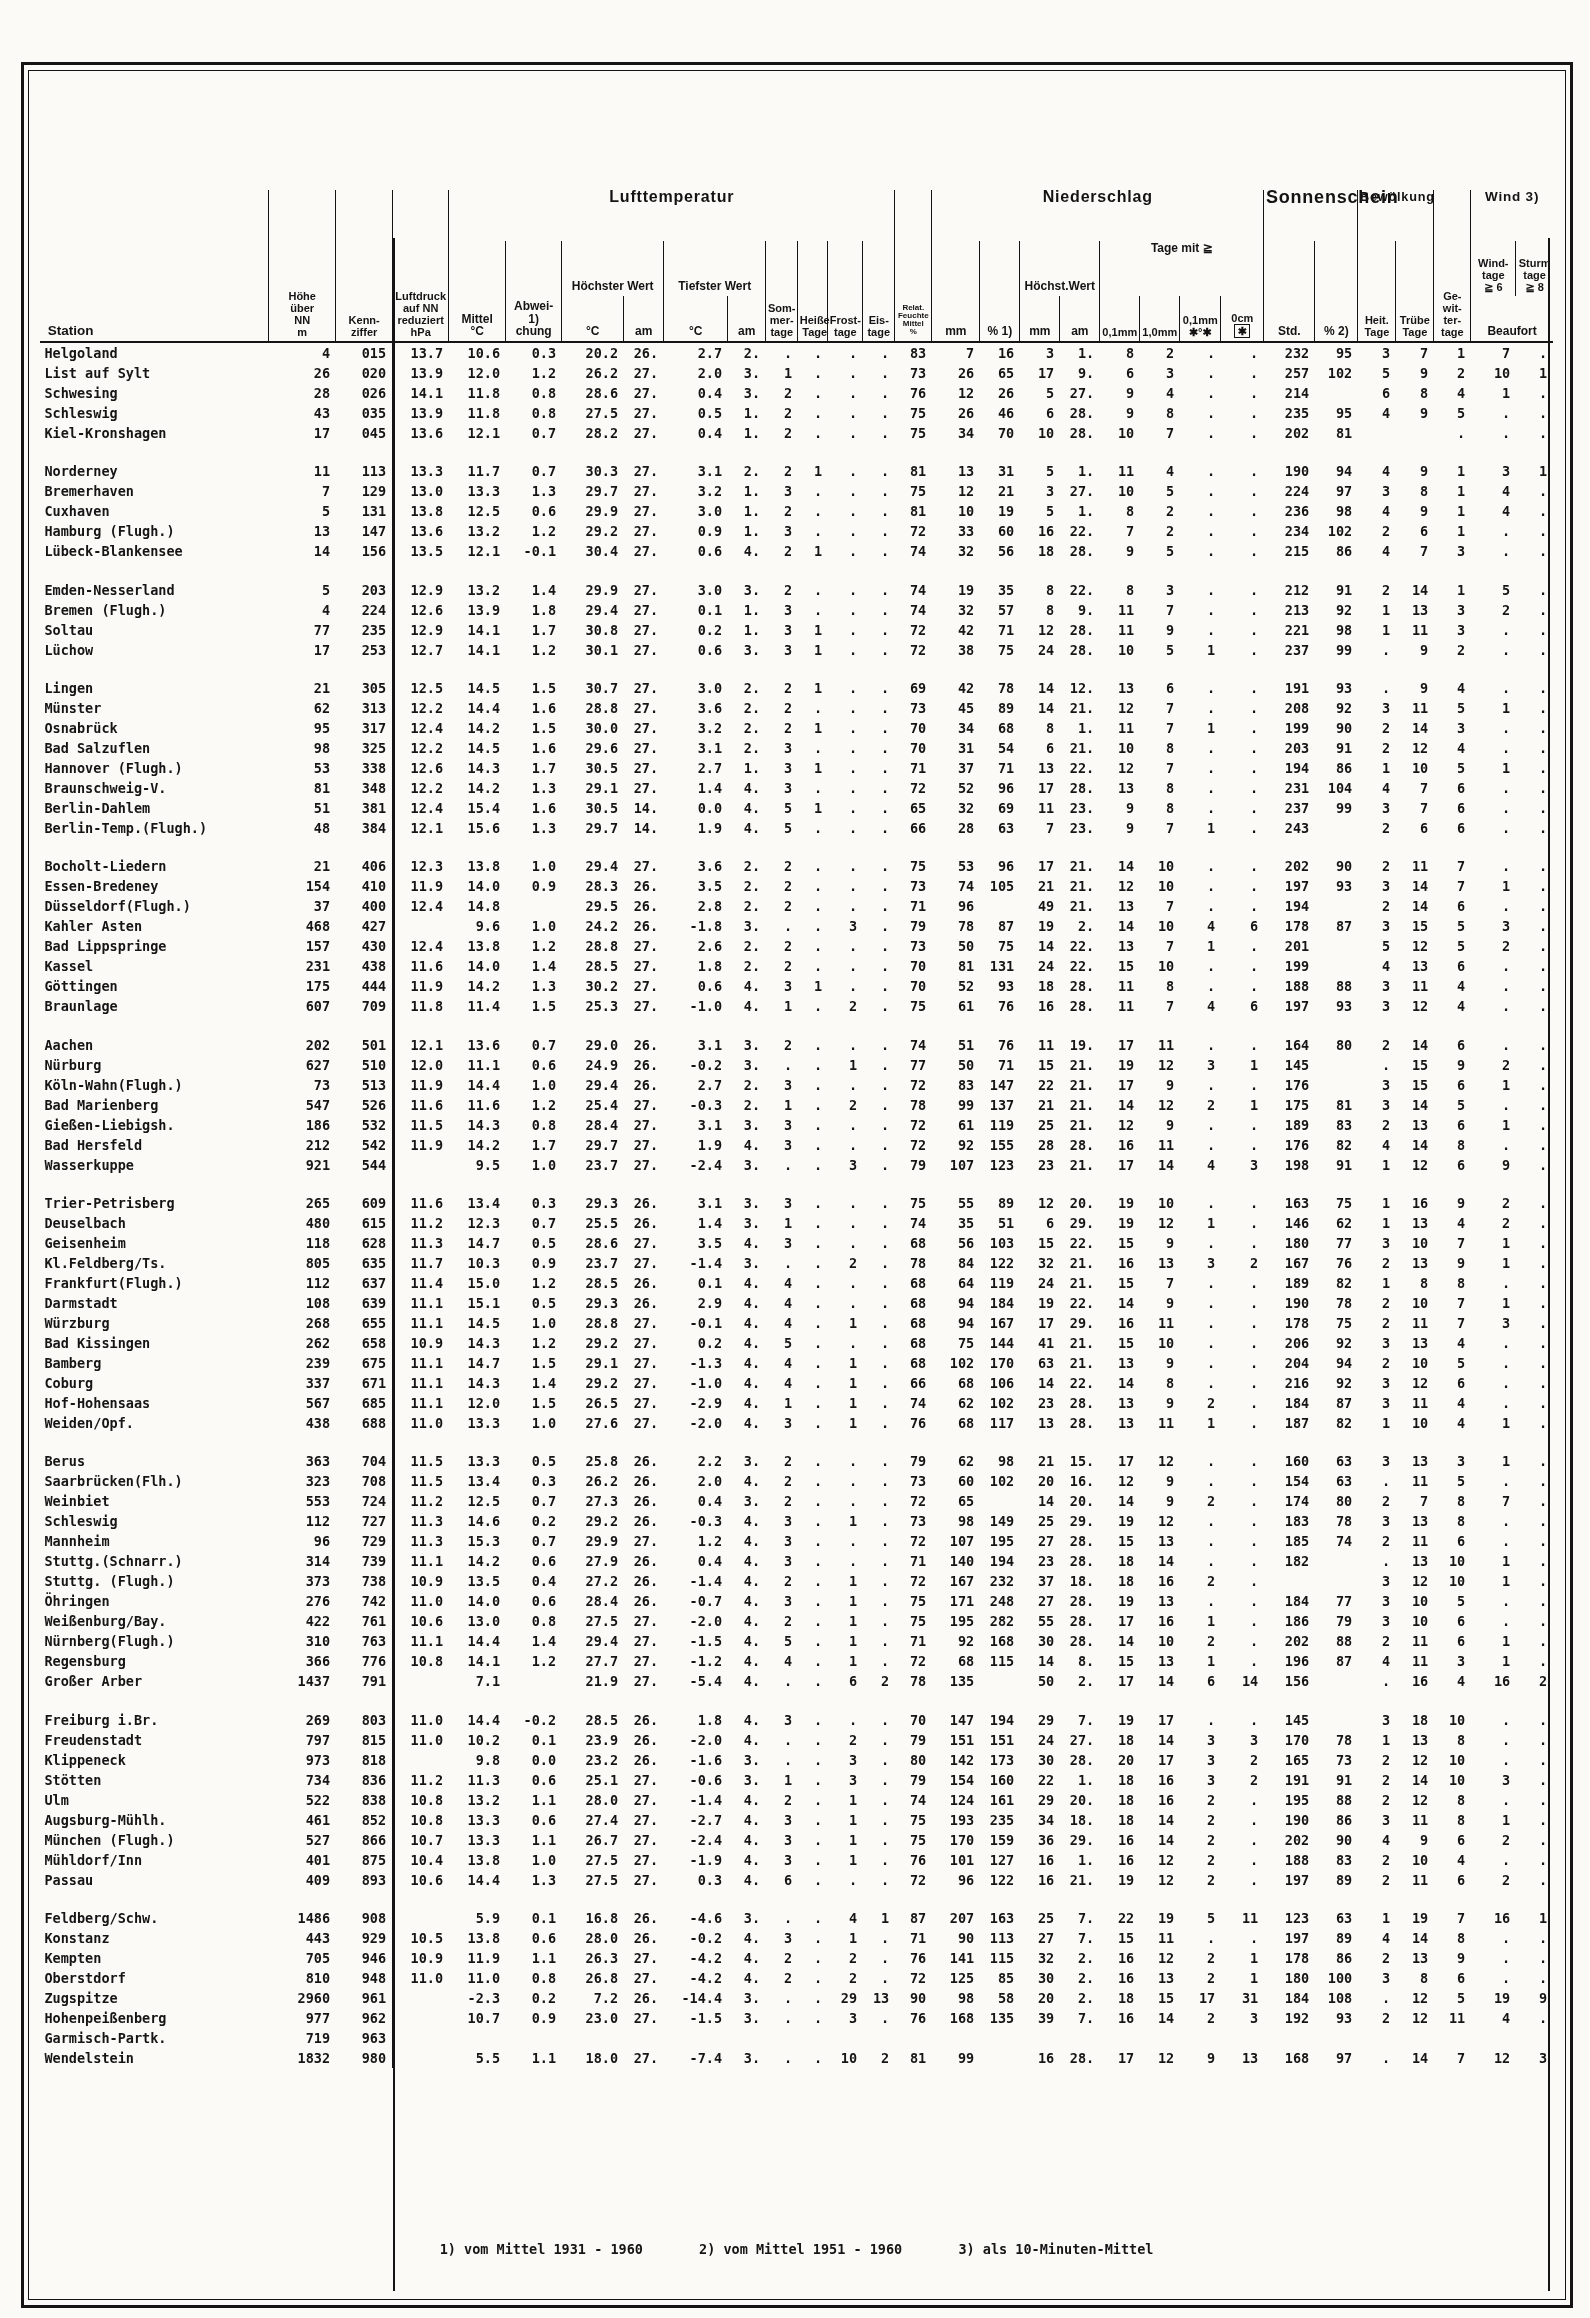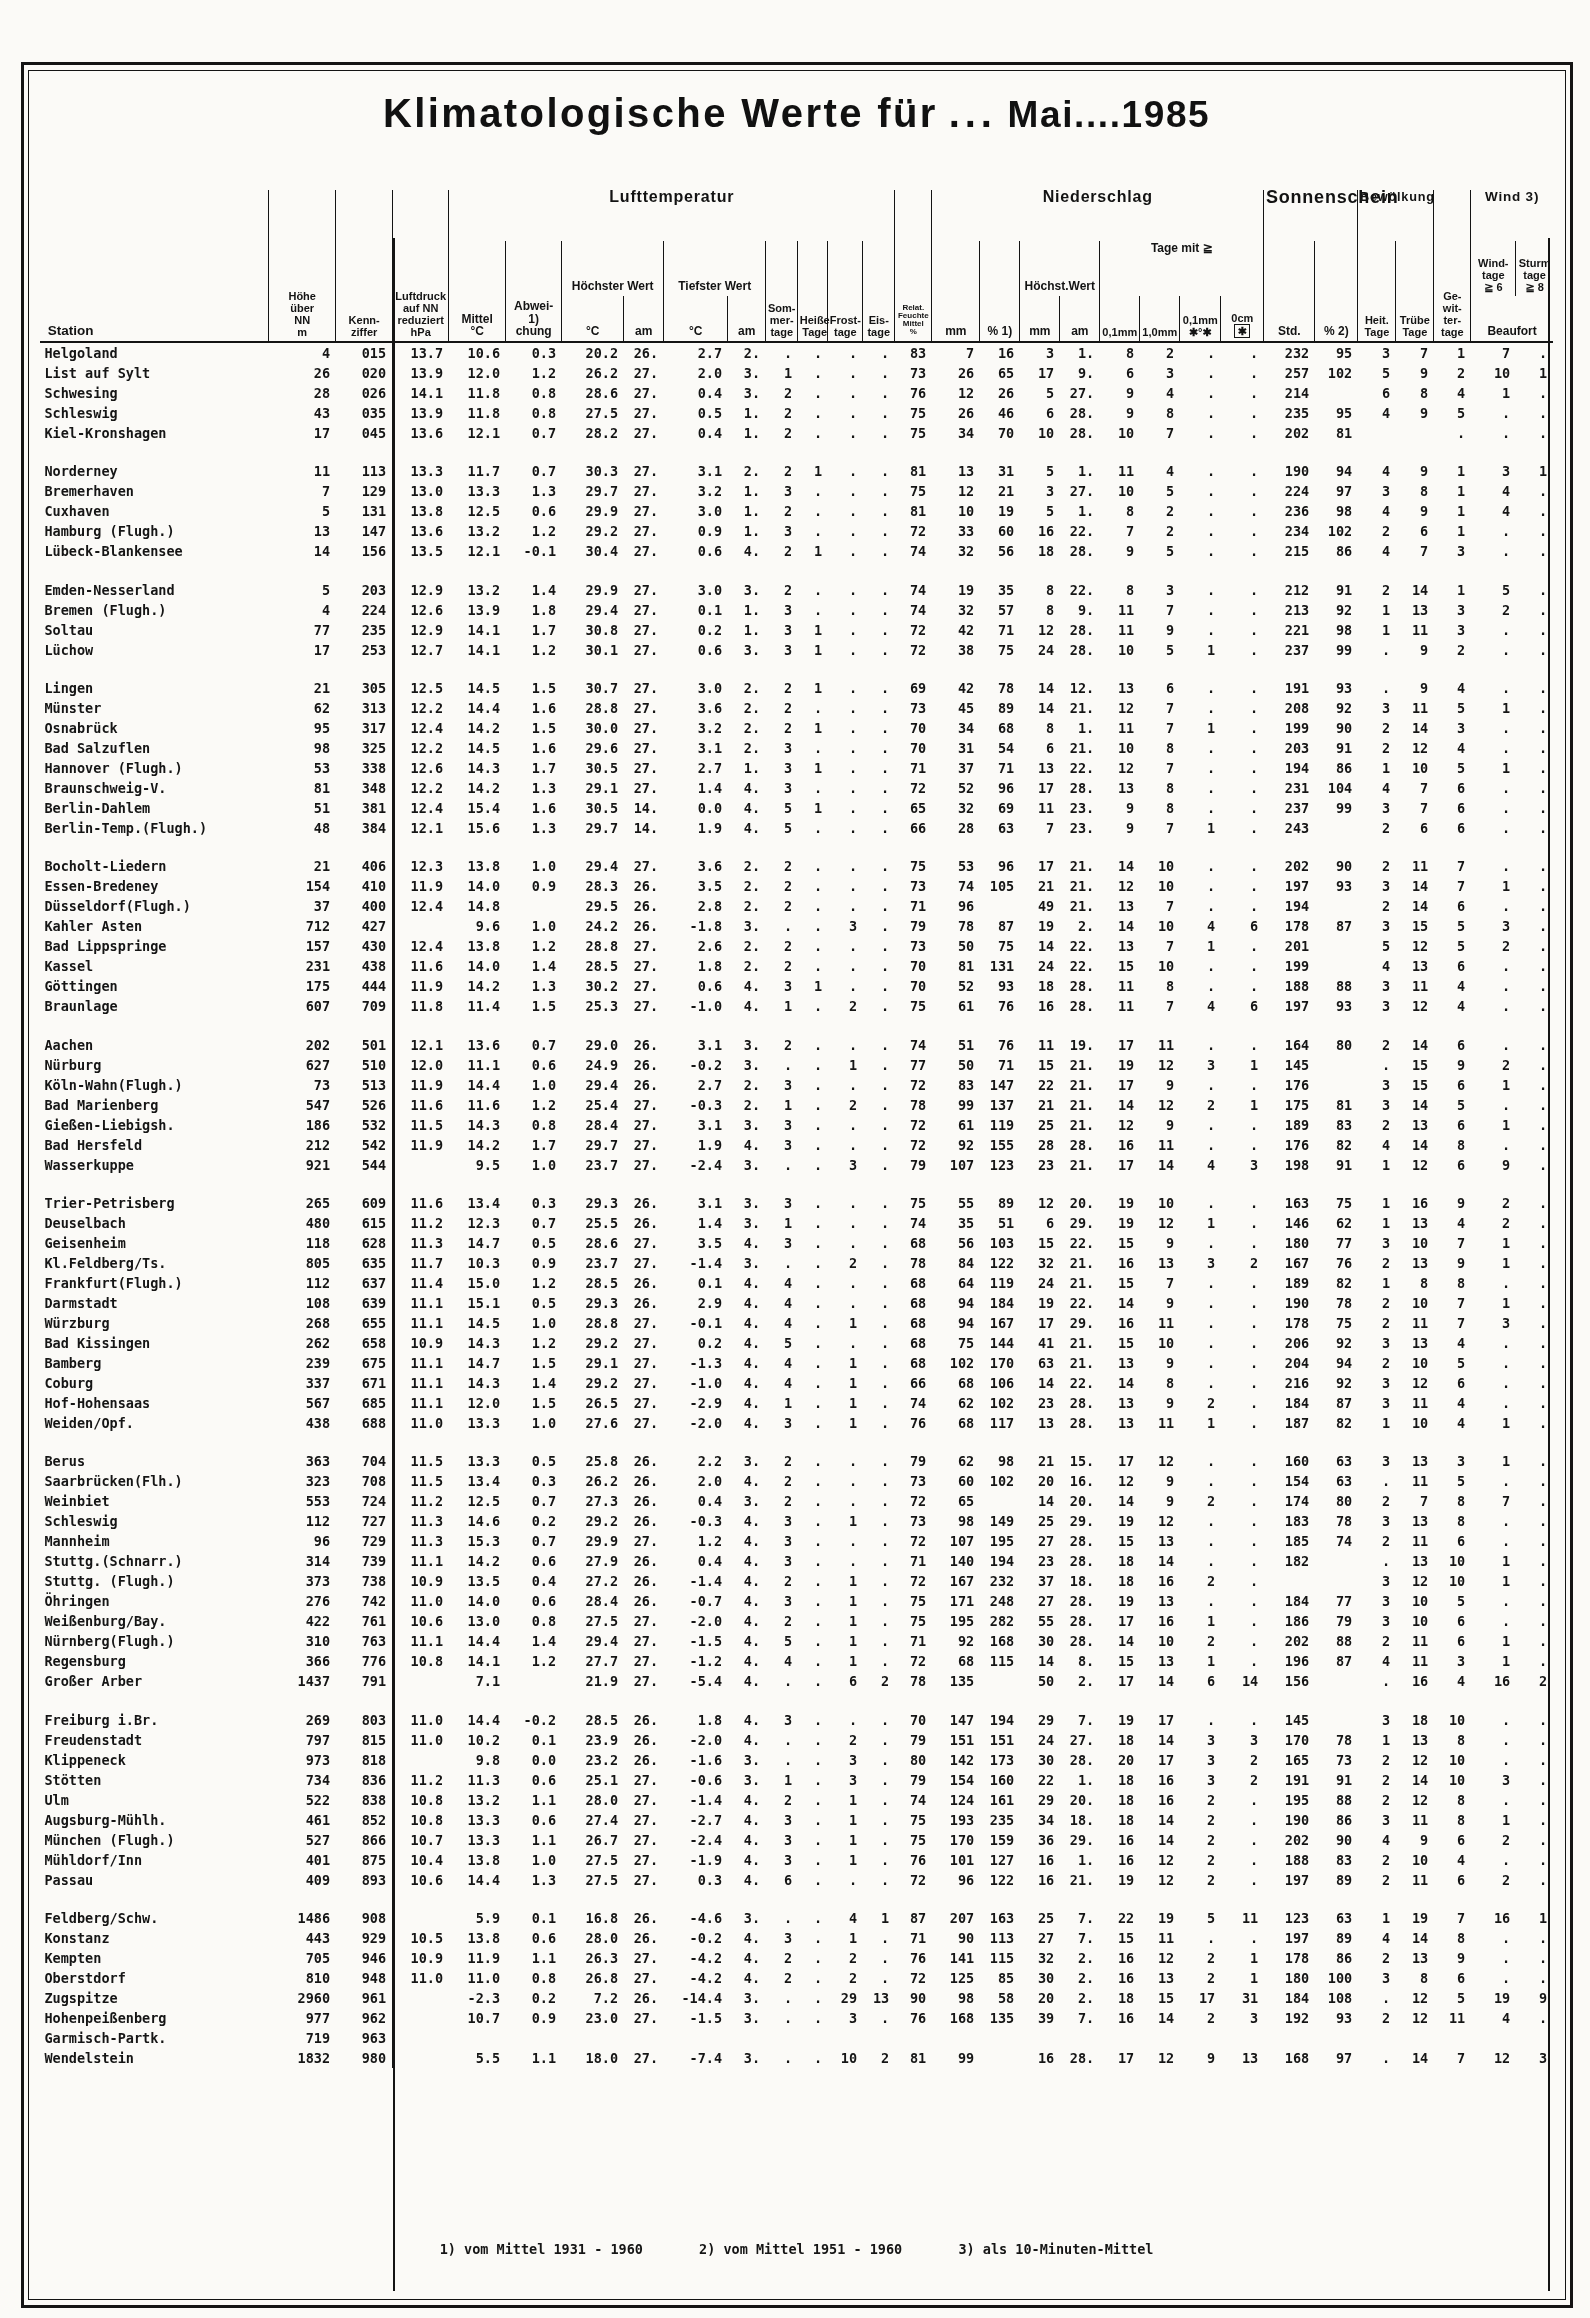--- a/index.html
+++ b/index.html
@@ -64,21 +64,20 @@
     white-space:nowrap;color:#151515;
   }
   .footnotes span{margin:0 24px;}
 </style>
 </head>
 <body>
 
 <div class="frame-outer">
   <div class="frame-inner">
 
-    <h1 class="title"><span>Klimatologische Werte für</span><span class="ellipsis">...</span><span class="period">Mai....1985</span></h1>
 
     <div class="table-wrap">
       <table>
         <colgroup>
           <col style="width:229px">
             <col style="width:67px">
             <col style="width:57px">
           <col style="width:56px">
             <col style="width:57px">
             <col style="width:56px">
@@ -994,21 +993,21 @@
               <td>194</td>
               <td></td>
               <td>2</td>
               <td>14</td>
               <td>6</td>
               <td>.</td>
               <td>.</td>
             </tr>
             <tr>
               <td class="st">Kahler Asten</td>
-              <td>712</td>
+              <td>468</td>
               <td>427</td>
               <td class="hv"></td>
               <td>9.6</td>
               <td>1.0</td>
               <td>24.2</td>
               <td>26.</td>
               <td>-1.8</td>
               <td>3.</td>
               <td>.</td>
               <td>.</td>

